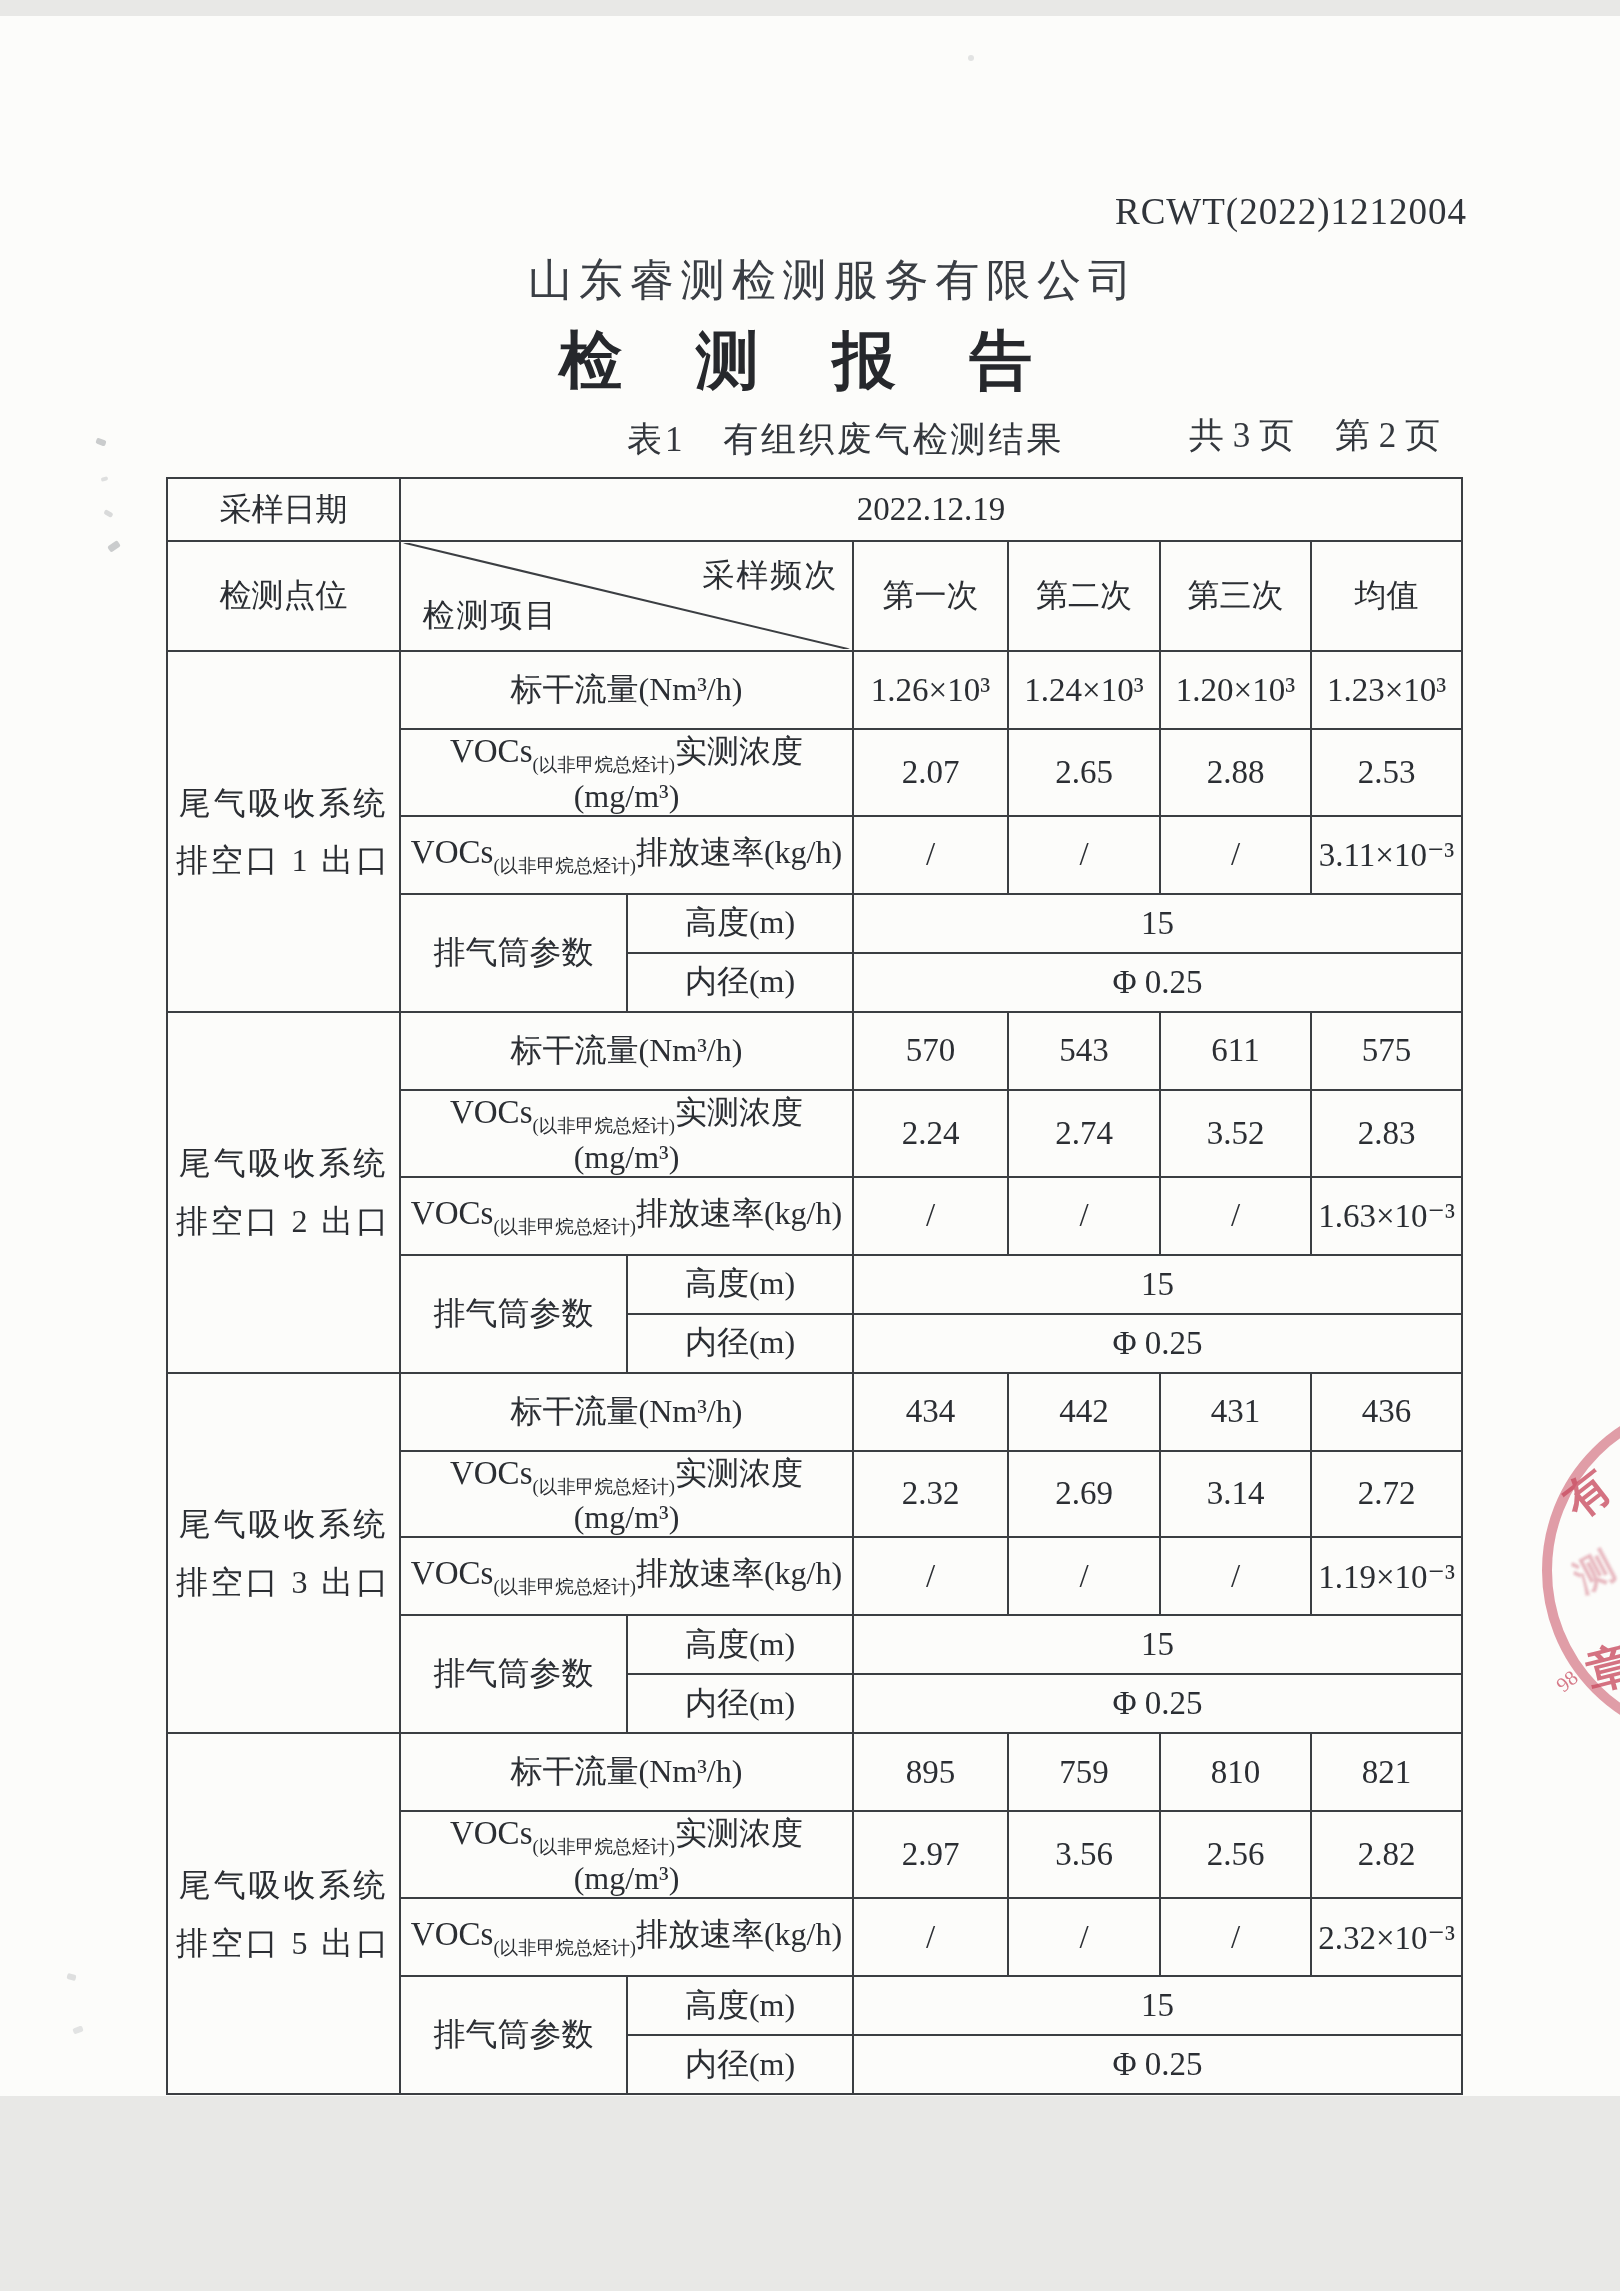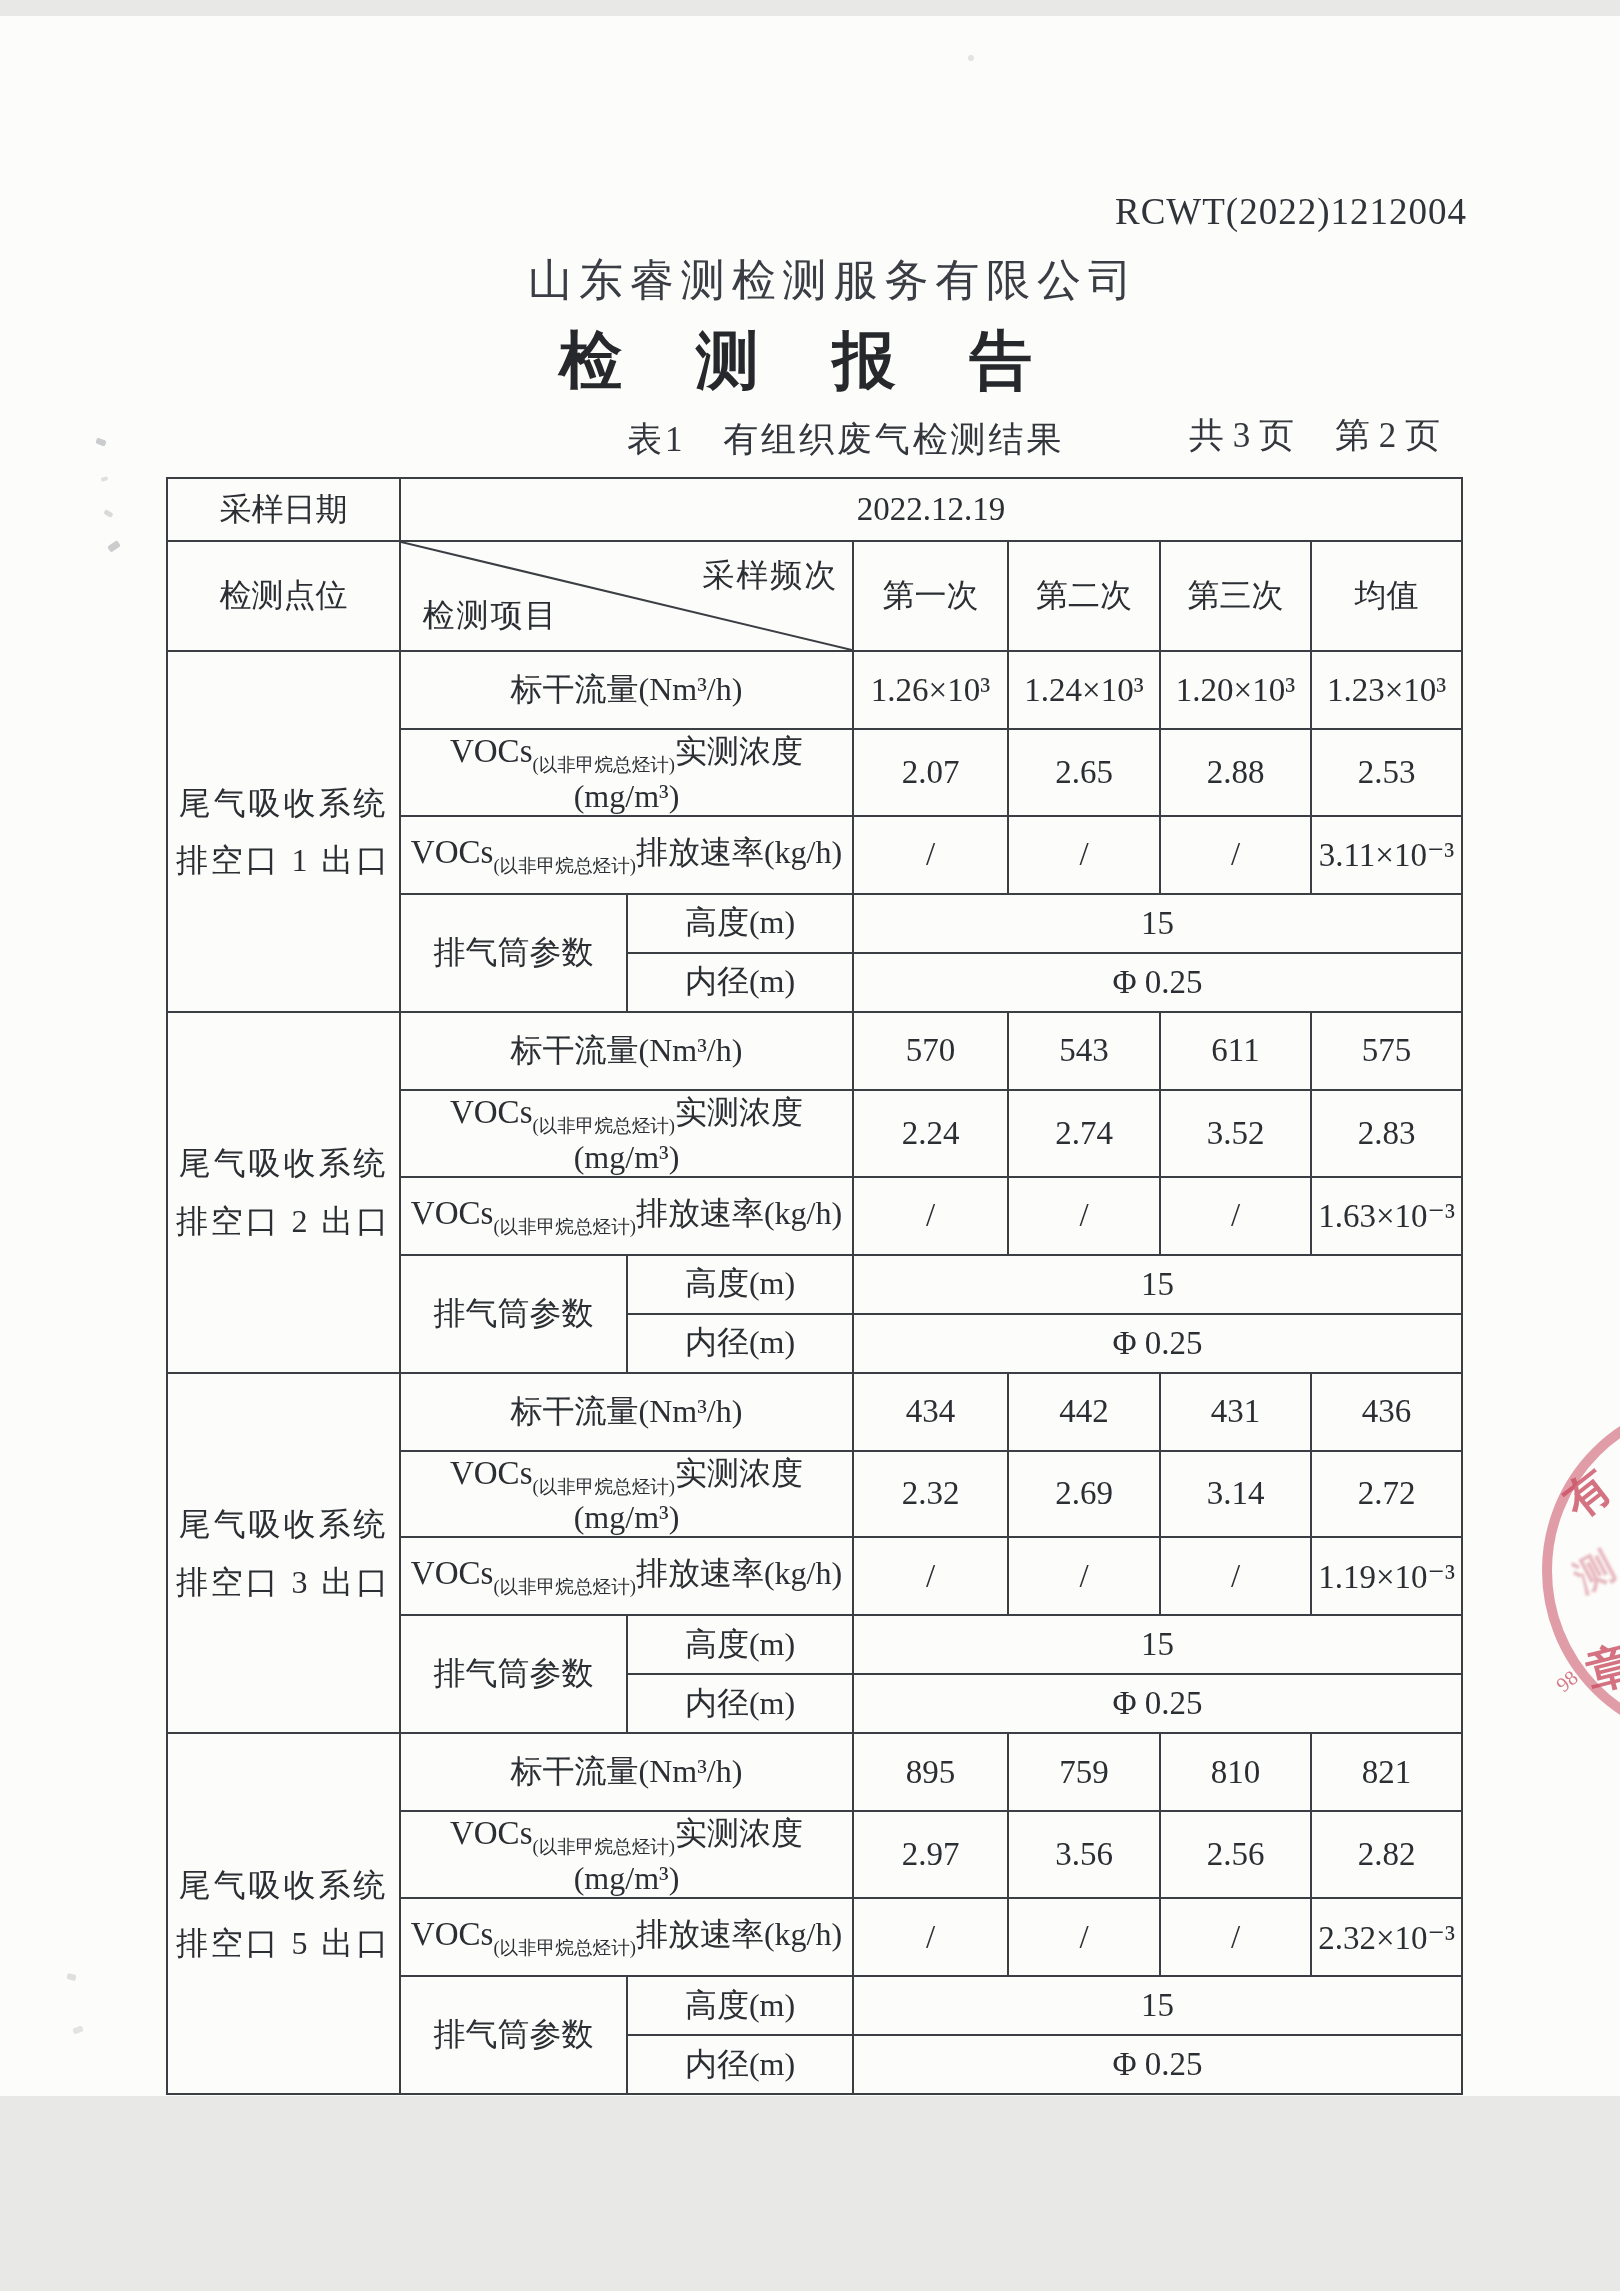--- a/index.html
+++ b/index.html
@@ -46,21 +46,21 @@
     border:2px solid #3b3e42;
     text-align:center;vertical-align:middle;
     padding:0;overflow:hidden;
   }
   table.report{border:2.9px solid #34373b;}
   tr.sec-start td{border-top-width:2.9px;}
   .h64{height:63px;}
   .h112{height:110px;}
   .h80{height:78px;}
   .h60{height:59px;}
-  .diag{position:relative;}
+  .diag{position:relative;border-radius:6px;}
   .diag svg{position:absolute;left:0;top:0;width:100%;height:100%;}
   .diag .freq{position:absolute;top:11.8px;right:13.7px;font-size:32px;letter-spacing:2px;}
   .diag .item{position:absolute;bottom:11.8px;left:21.6px;font-size:32px;letter-spacing:2px;}
   .point-cell{font-size:32px;letter-spacing:2.9px;line-height:1.0;}
   .point-cell .pl{display:block;}
   .point-cell .pl + .pl{margin-top:25.5px;}
   .vsub{font-size:18.6px;letter-spacing:0;vertical-align:-8.8px;}
   .vocs-prefix{font-size:33px;}
   .num{font-size:33px;}
   .slash{font-size:33px;}

